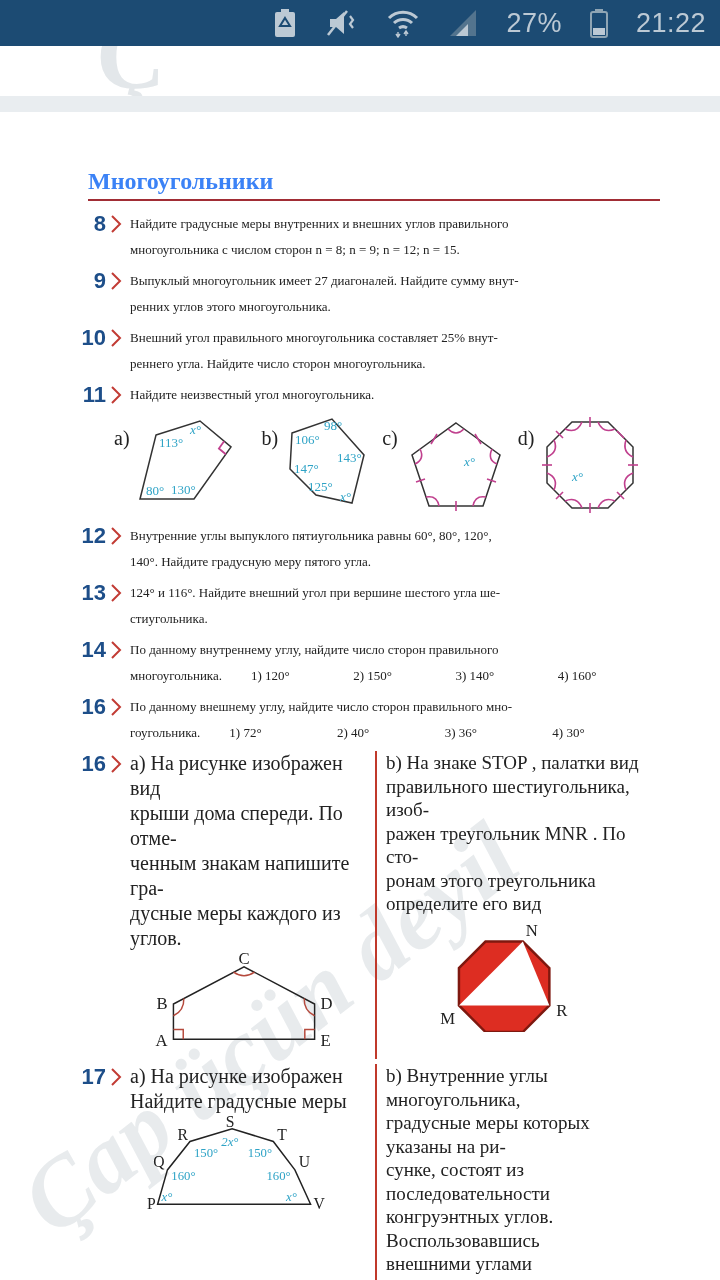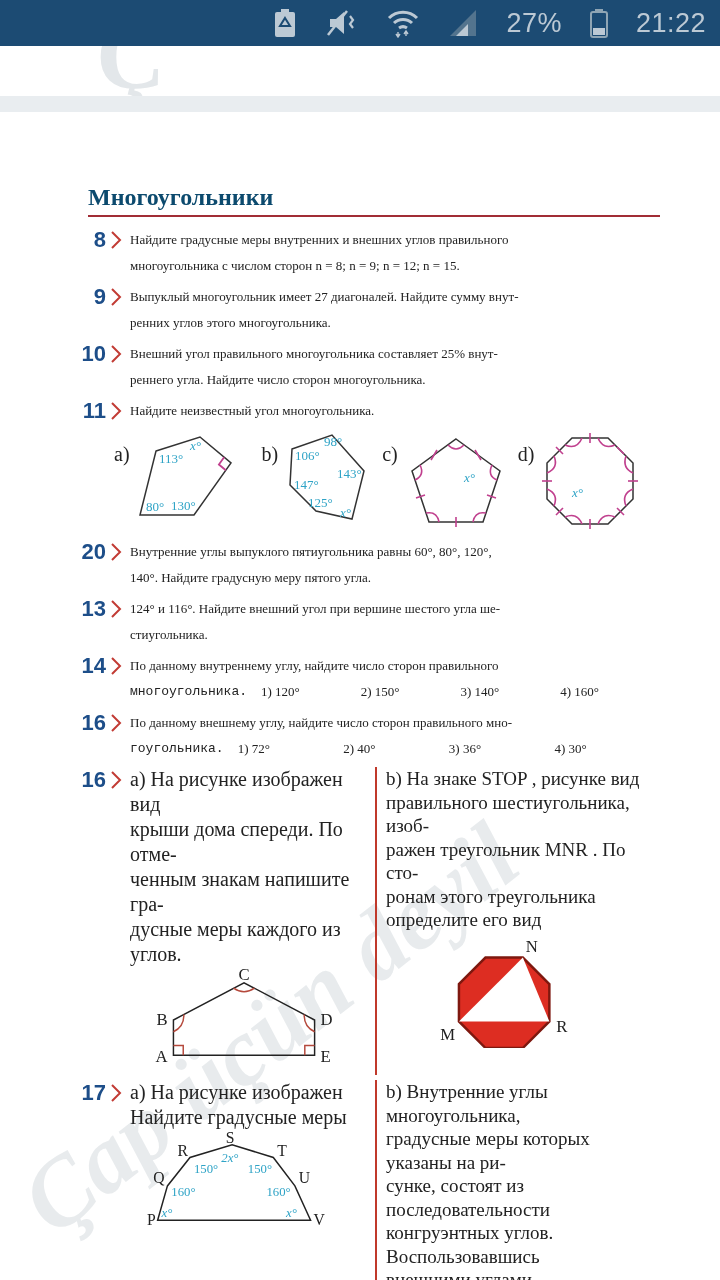--- a/index.html
+++ b/index.html
@@ -22,34 +22,34 @@
   .gray-band{height:16px;background:#e9edf0;}
   
   .page{position:relative;background:#fff;}
   .inner{margin:0 60px;position:relative;}
   .watermark{
     position:absolute;left:34px;top:1045px;z-index:0;pointer-events:none;
     font-size:96px;font-style:italic;font-weight:bold;color:rgba(150,162,173,0.22);
     transform:rotate(-38deg);transform-origin:left center;white-space:nowrap;
   }
   .ptitle{
-    color:#0c4a6e;font-weight:bold;font-size:24px;margin:0 0 0 28px;padding-top:72px;
+    color:#3b82f6;font-weight:bold;font-size:24px;margin:0 0 0 28px;padding-top:56px;
   }
   .trule{height:2px;background:#a12d35;margin:4px 0 10px 28px;}
   
   .prob{display:flex;margin-bottom:5px;position:relative;z-index:1;}
   .pnum{
     width:46px;flex:none;text-align:right;font-family:"Liberation Sans",sans-serif;
     font-weight:bold;font-size:22px;color:#1d4e89;line-height:26px;
   }
   .chev{flex:none;margin:3px 8px 0 4px;}
   .ptext{flex:1;font-size:13px;line-height:26px;}
   .pline{white-space:nowrap;}
   .opts{display:flex;}
-  .opts .lead{margin-right:14px;font-family:Liberation Mono, monospace;}
+  .opts .lead{margin-right:29px;}
   .opts .opt{flex:1;}
   
   .figrow{display:flex;align-items:flex-start;margin:4px 0 8px 54px;gap:6px;
           position:relative;z-index:1;}
   .figitem{display:flex;align-items:flex-start;}
   .figlabel{font-size:20px;margin:14px 4px 0 0;}
   
   .twocol{display:flex;flex:1;}
   .cola{width:243px;flex:none;font-size:20px;line-height:25px;}
   .colb{flex:1;border-left:2px solid #c0392b;padding-left:9px;margin-left:2px;
@@ -212,21 +212,21 @@
             <path d="M27,88 Q39,83 44,95"></path>
             <path d="M60,95 Q65,83 77,88"></path>
             <path d="M88,77 Q83,65 95,60"></path>
           </g>
           <text class="cyi" x="34" y="68" font-size="15">x°</text>
         </svg>
       </div>
     </div>
 
     <div class="prob">
-      <div class="pnum">20</div>
+      <div class="pnum">12</div>
       <svg class="chev" width="12" height="20" viewBox="0 0 12 20">
           <polyline points="2,2 10,10 2,18" fill="none" stroke="#c23b34" stroke-width="2"></polyline>
         </svg>
       <div class="ptext">
         <div class="pline">Внутренние углы выпуклого пятиугольника равны 60°, 80°, 120°,</div>
         <div class="pline">140°. Найдите градусную меру пятого угла.</div>
       </div>
     </div>
 
     <div class="prob">
@@ -295,21 +295,21 @@
               <path d="M171.4,46.4 Q171,59 182,64"></path>
             </g>
             <text class="blk" x="110" y="11" text-anchor="middle">C</text>
             <text class="blk" x="32" y="57" text-anchor="end">B</text>
             <text class="blk" x="188" y="57">D</text>
             <text class="blk" x="32" y="95" text-anchor="end">A</text>
             <text class="blk" x="188" y="95">E</text>
           </svg>
         </div>
         <div class="colb">
-          <div>b) На знаке STOP , рисунке вид</div>
+          <div>b) На знаке STOP , палатки вид</div>
           <div>правильного шестиугольника, изоб-</div>
           <div>ражен треугольник MNR . По сто-</div>
           <div>ронам  этого  треугольника</div>
           <div>определите его вид</div>
           <svg width="174" height="116" viewBox="0 -14 174 118" style="margin-left:40px">
             <polygon points="124,39 97,12 59,12 32,39 32,77 59,104 97,104 124,77" fill="#dd2d22" stroke="#7e180f" stroke-width="2.5"></polygon>
             <polygon points="97,12 32,77 124,77" fill="#ffffff"></polygon>
             <text class="blk" x="100" y="6">N</text>
             <text class="blk" x="28" y="96" text-anchor="end">M</text>
             <text class="blk" x="131" y="88">R</text>

